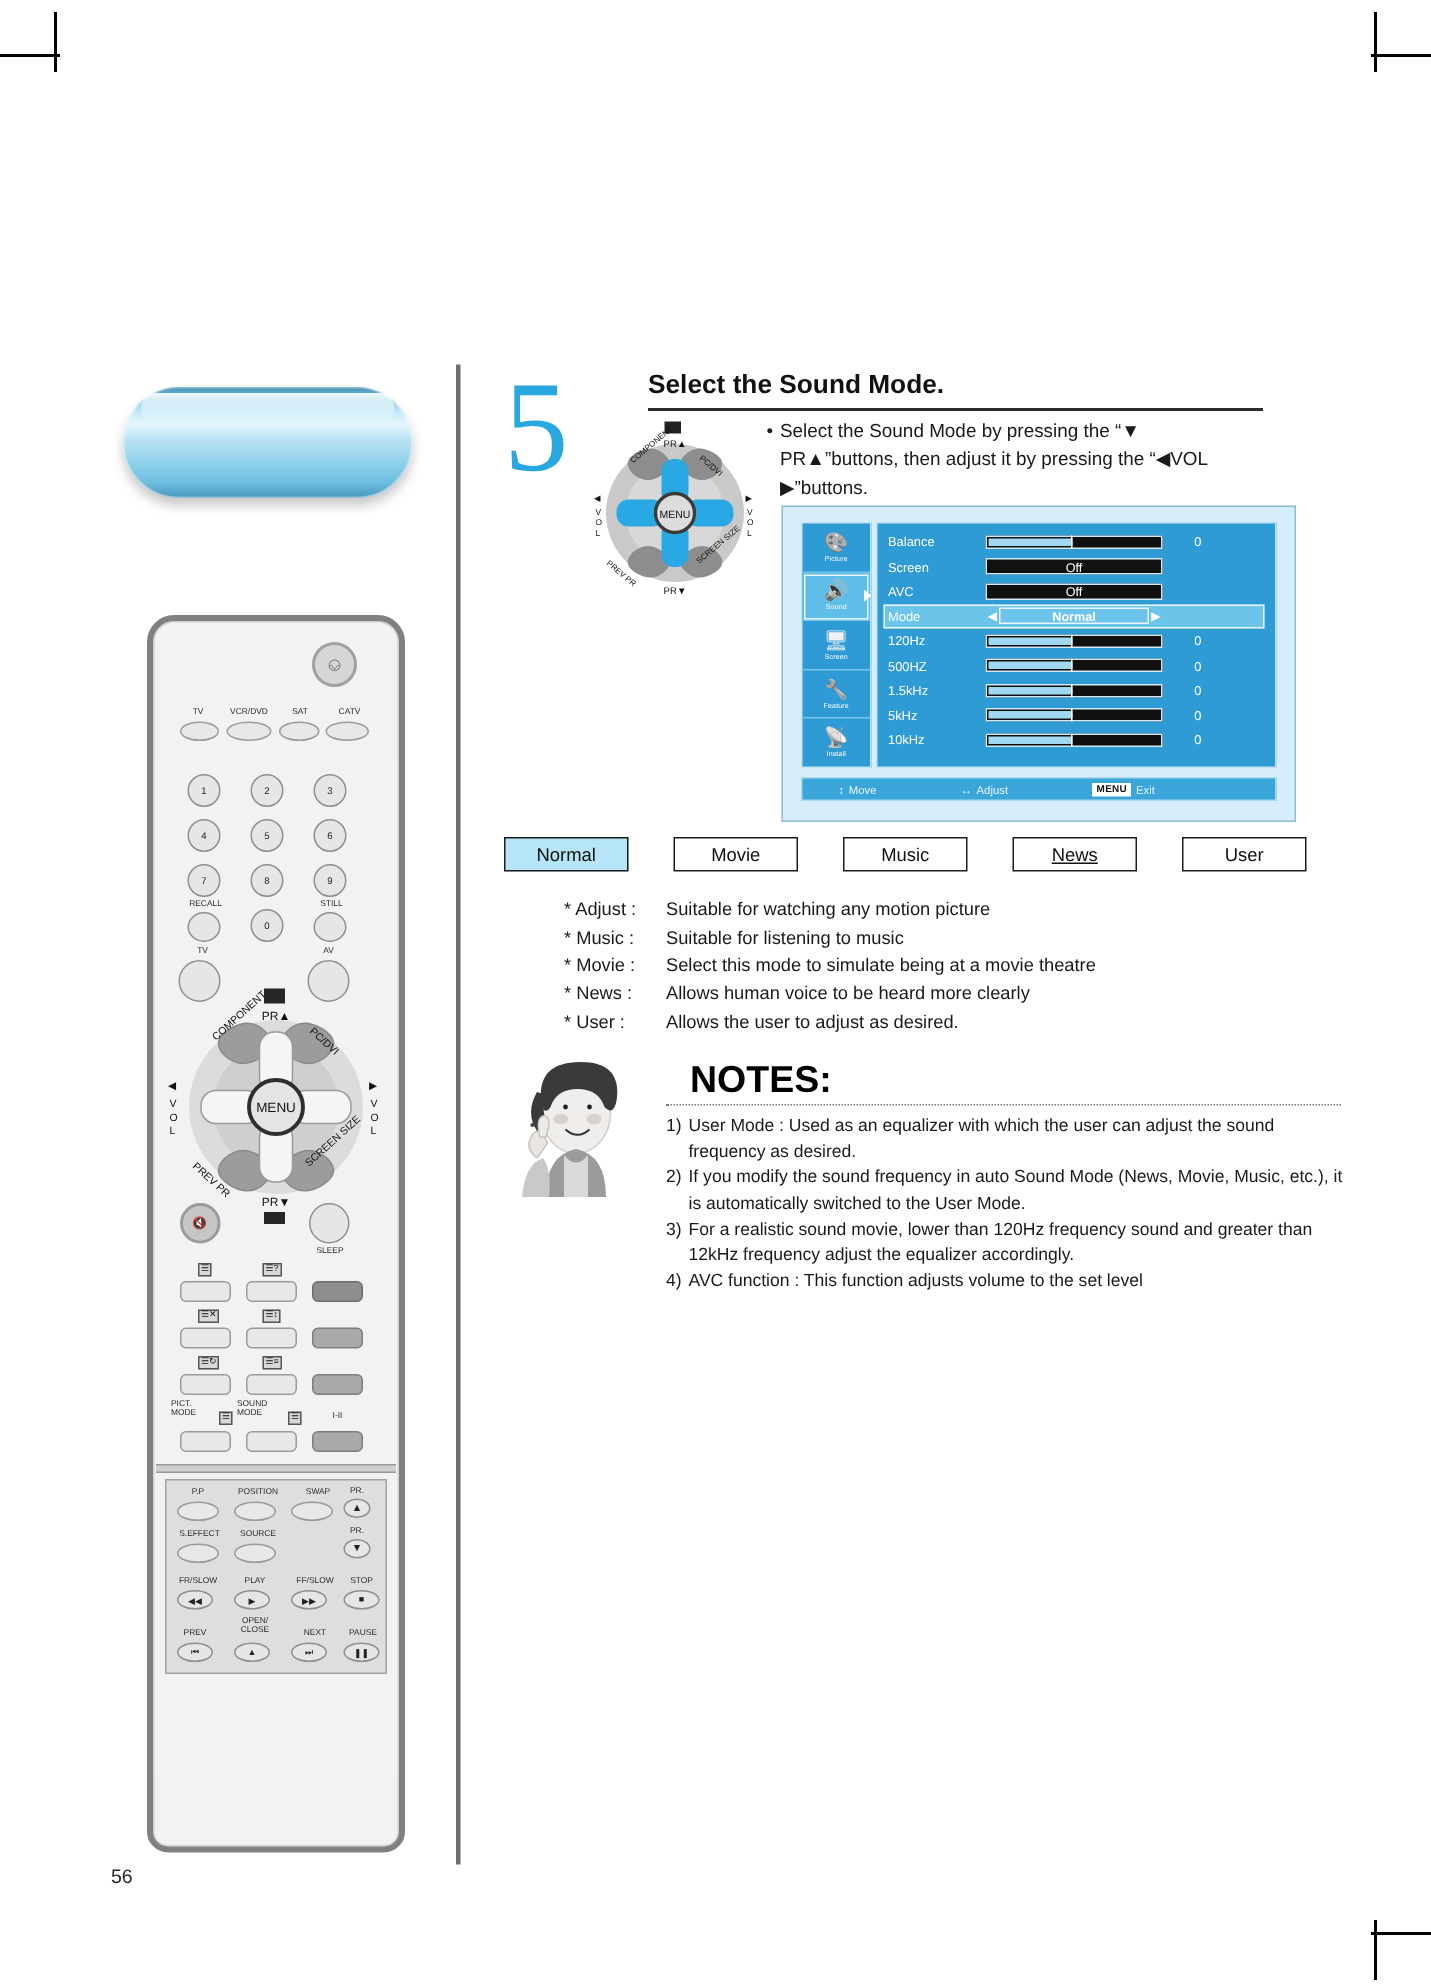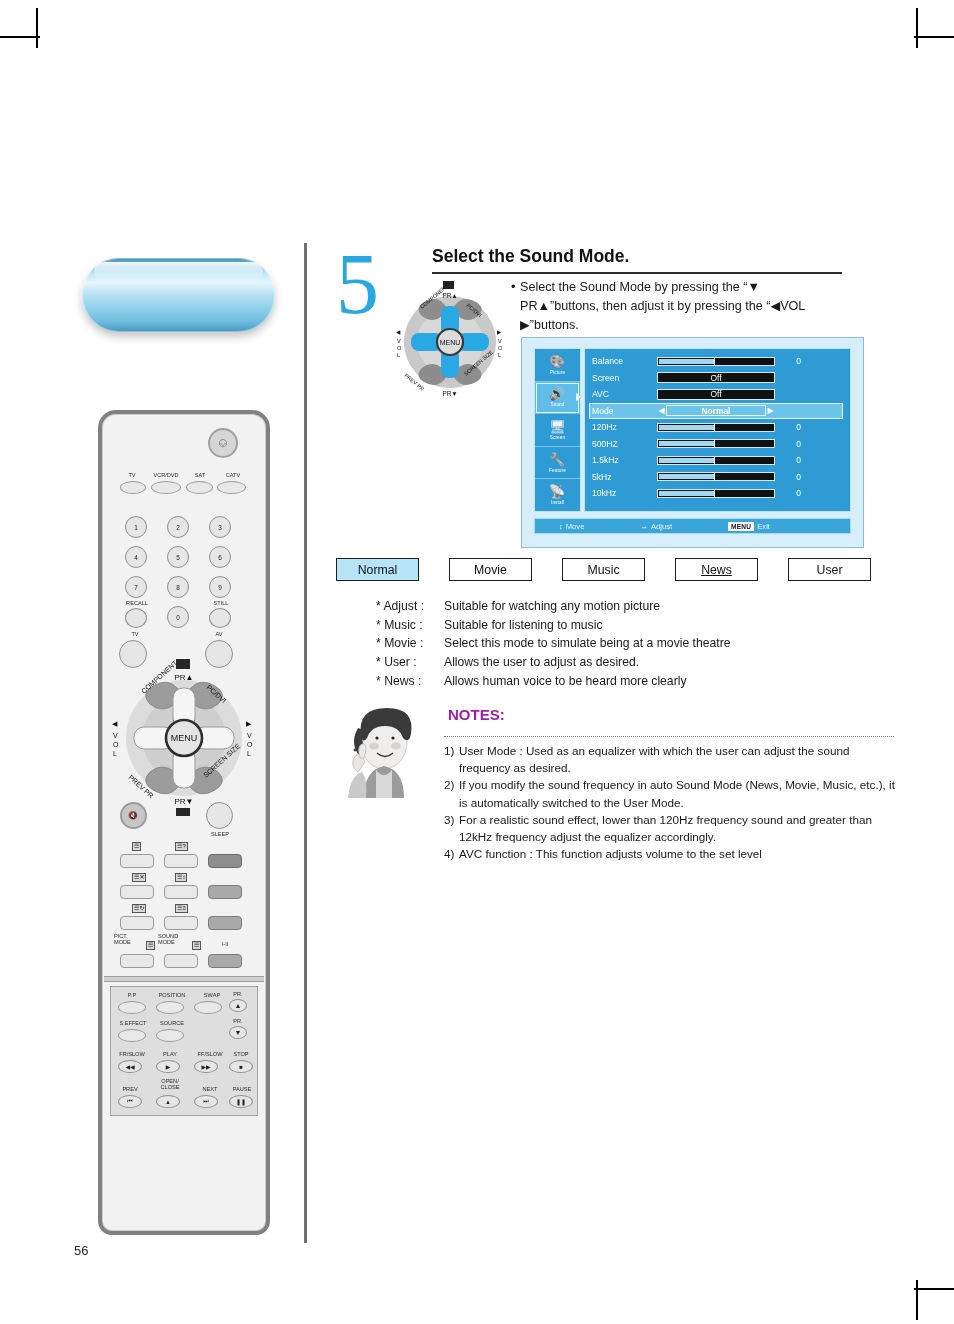--- a/index.html
+++ b/index.html
@@ -194,22 +194,22 @@
   #mode-desc {
     position: absolute; left: 376px; top: 597px; width: 470px;
     font-size: 12.2px; color: #1a1a1a; line-height: 1.53;
   }
   #mode-desc .r { display: flex; }
   #mode-desc .k { width: 68px; }
 
   
   #notes-figure { position: absolute; left: 328px; top: 702px; width: 106px; height: 96px; }
   #notes-title {
-    position: absolute; left: 448px; top: 706px;
-    font-size: 15px; font-weight: bold; color: #a21caf;
+    position: absolute; left: 460px; top: 706px;
+    font-size: 25px; font-weight: bold; color: #000000;
   }
   #notes-rule {
     position: absolute; left: 444px; top: 736px; width: 450px; height: 0;
     border-top: 1.4px dotted #7a7a7a;
   }
   #notes-list {
     position: absolute; left: 444px; top: 742px; width: 452px;
     font-size: 11.7px; color: #1a1a1a; line-height: 1.47;
   }
   #notes-list .n { display: flex; margin-bottom: 0px; }
@@ -450,26 +450,26 @@
     </div>
     <div class="r">
       <span class="k">* Music :</span>
       <span>Suitable for listening to music</span>
     </div>
     <div class="r">
       <span class="k">* Movie :</span>
       <span>Select this mode to simulate being at a movie theatre</span>
     </div>
     <div class="r">
+      <span class="k">* News :</span>
+      <span>Allows human voice to be heard more clearly</span>
+    </div>
+    <div class="r">
       <span class="k">* User :</span>
       <span>Allows the user to adjust as desired.</span>
-    </div>
-    <div class="r">
-      <span class="k">* News :</span>
-      <span>Allows human voice to be heard more clearly</span>
     </div>
   </div>
 
   <svg id="notes-figure" viewBox="0 0 106 96">
     <g>
       <ellipse cx="56" cy="40" rx="23" ry="27" fill="#f0eeec" stroke="#cfcbc8"></ellipse>
       <path d="M33 34 q-4 -28 26 -28 q28 0 24 26 q-2 10 -8 4 q-4 -12 -18 -12 q-14 0 -18 12 q-4 6 -6 -2 z" fill="#3a3a3a"></path>
       <path d="M30 26 q-8 14 0 26 q4 8 8 -2 q-6 -12 -2 -22 z" fill="#3a3a3a"></path>
       <ellipse cx="46" cy="44" rx="5" ry="3.5" fill="#d8d2cf"></ellipse>
       <ellipse cx="68" cy="44" rx="5" ry="3.5" fill="#d8d2cf"></ellipse>
@@ -491,21 +491,21 @@
     <div class="n">
       <span class="num">1)</span>
       <span class="txt">User Mode : Used as an equalizer with which the user can adjust the sound frequency as desired.</span>
     </div>
     <div class="n">
       <span class="num">2)</span>
       <span class="txt">If you modify the sound frequency in auto Sound Mode (News, Movie, Music, etc.), it is automatically switched to the User Mode.</span>
     </div>
     <div class="n">
       <span class="num">3)</span>
-      <span class="txt">For a realistic sound effect, lower than 120Hz frequency sound and greater than 12kHz frequency adjust the equalizer accordingly.</span>
+      <span class="txt">For a realistic sound movie, lower than 120Hz frequency sound and greater than 12kHz frequency adjust the equalizer accordingly.</span>
     </div>
     <div class="n">
       <span class="num">4)</span>
       <span class="txt">AVC function : This function adjusts volume to the set level</span>
     </div>
   </div>
 
   <div id="page-num">56</div>
 
   <div id="remote">

